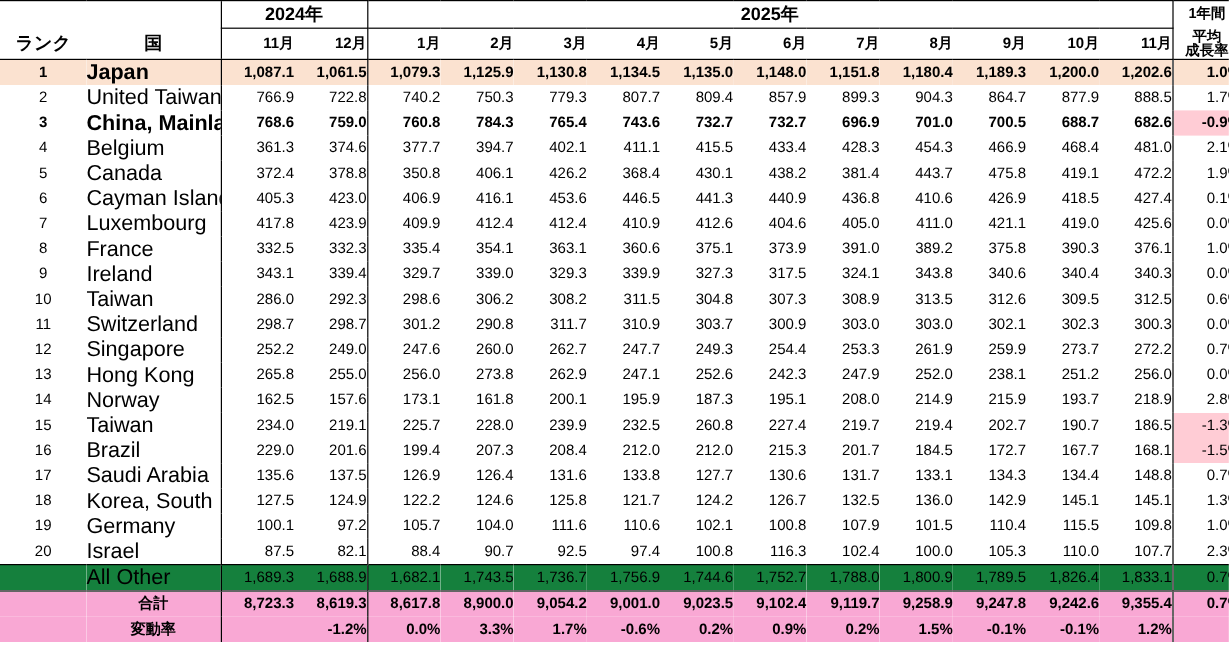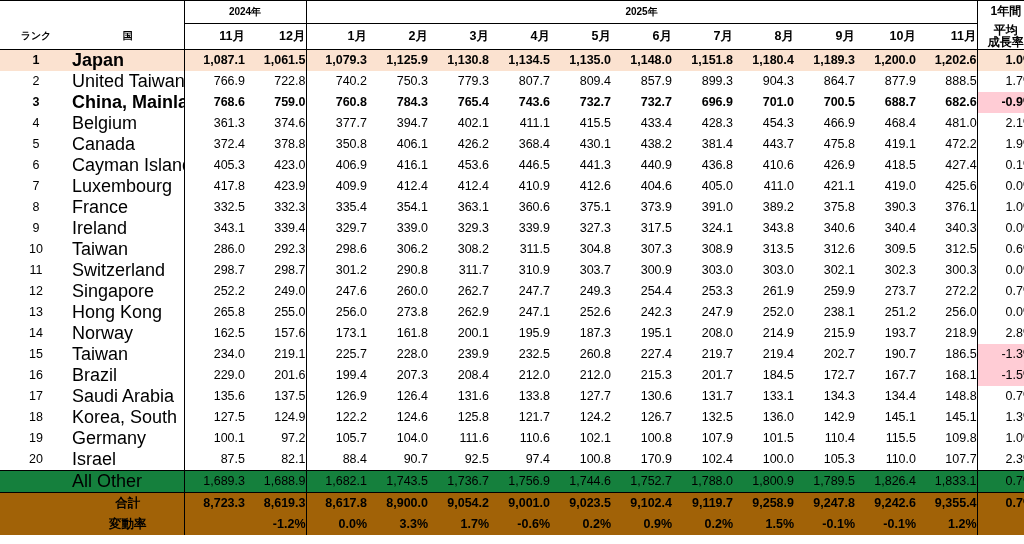--- a/index.html
+++ b/index.html
@@ -35,21 +35,21 @@
   
   col.c-rank { width: 72px; }
   col.c-country { width: 112px; }
   col.c-mon { width: 61px; }
   col.c-cagr { width: 57px; }
 
   
   thead th {
     font-weight: bold;
     text-align: center;
-    font-size: 10px;
+    font-size: 15px;
     height: 20px;
   }
   .hdr-top td, .hdr-top th { height: 22px; }
   .hdr-bot td, .hdr-bot th { height: 22px; }
 
   .bdr-top { border-top: 1.6px solid #000; }
   .bdr-bot { border-bottom: 1.6px solid #000; }
   .bdr-thin-bot { border-bottom: 1px solid #000; }
   .bdr-left { border-left: 1.6px solid #000; }
   .bdr-right { border-right: 1.6px solid #000; }
@@ -68,21 +68,21 @@
     padding-left: 8px;
     font-size: 18px;
   }
   tbody tr { height: 21px; }
   tbody tr td { height: 21px; }
 
   .row-hl-japan td { background: #fbe2d0; }
   .bold td { font-weight: bold; }
   .neg-cell { background: #ffccd5; }
   .totals td {
-    background: #a16207;
+    background: #f9a8d4;
     font-weight: bold;
   }
   .allother td {
     background: #15803d;
   }
   .sep-above td { border-top: 1px solid #000; }
   .label-cell {
     text-align: center;
     font-size: 12.5px;
     font-weight: bold;
@@ -497,21 +497,21 @@
         <tr>
           <td class="rank">20</td>
           <td class="country">Israel</td>
           <td class="num bdr-left">87.5</td>
           <td class="num bdr-right">82.1</td>
           <td class="num">88.4</td>
           <td class="num">90.7</td>
           <td class="num">92.5</td>
           <td class="num">97.4</td>
           <td class="num">100.8</td>
-          <td class="num">170.9</td>
+          <td class="num">116.3</td>
           <td class="num">102.4</td>
           <td class="num">100.0</td>
           <td class="num">105.3</td>
           <td class="num">110.0</td>
           <td class="num bdr-right">107.7</td>
           <td class="num">2.3%</td>
         </tr>
         <tr class=" allother sep-above">
           <td class="rank"></td>
           <td class="country">All Other</td>

